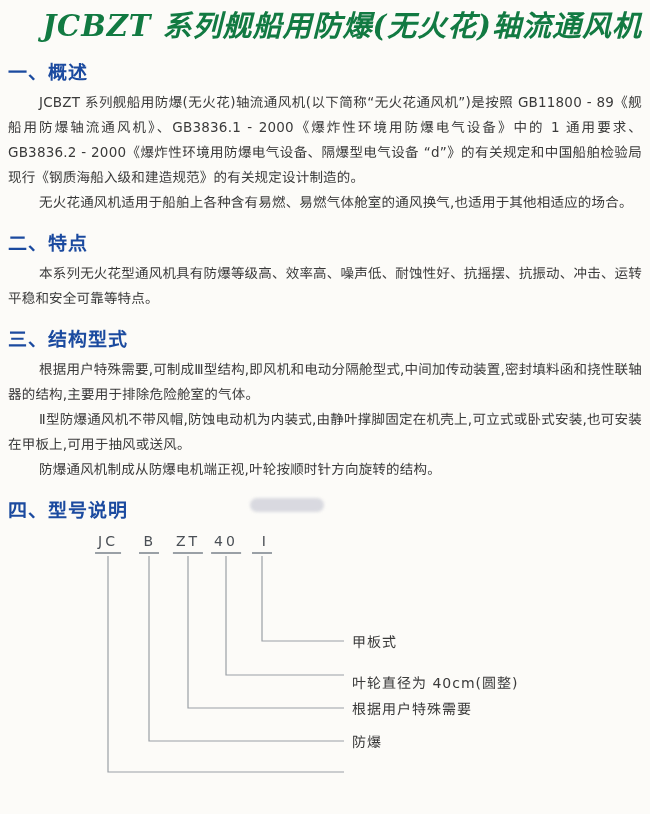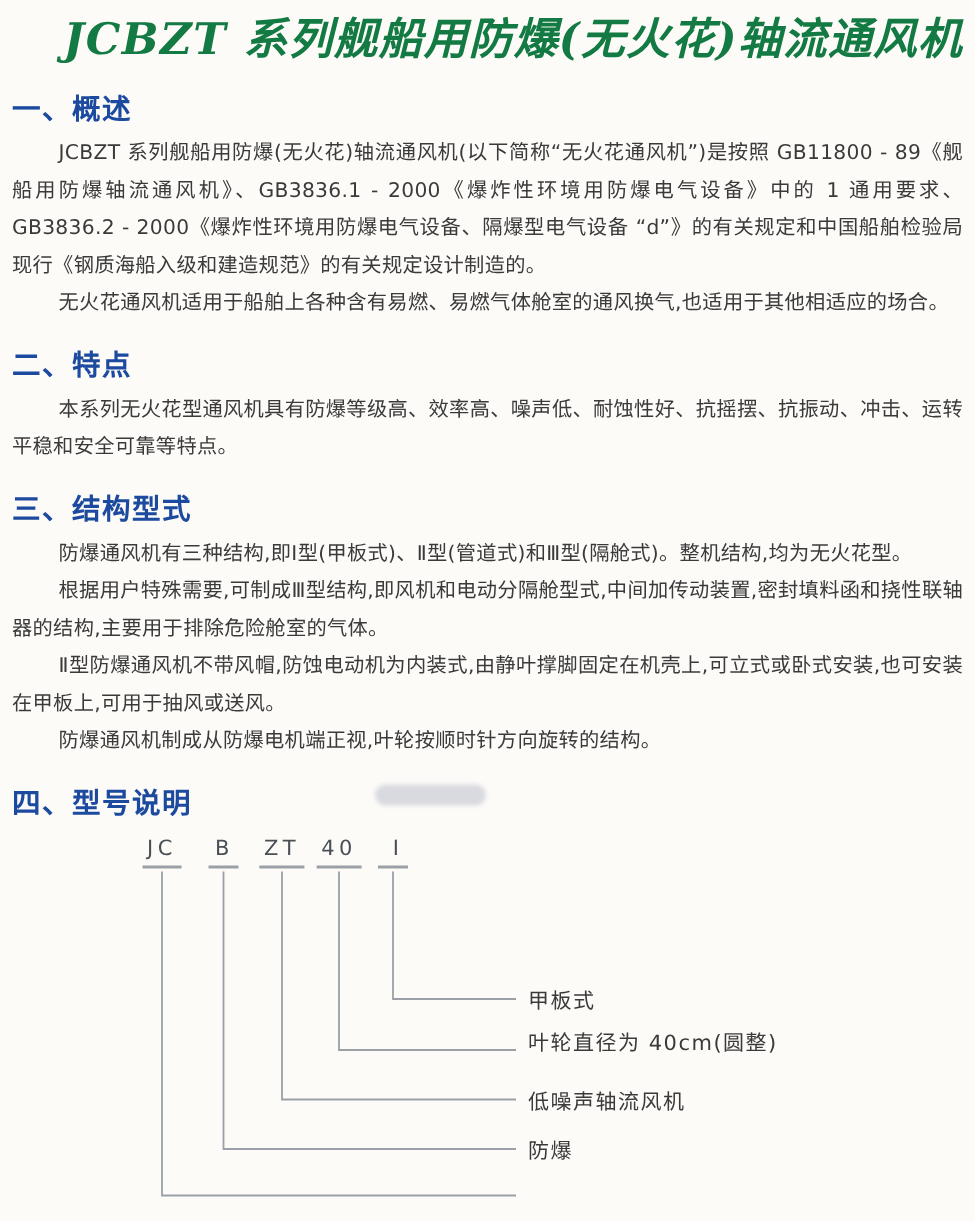--- a/index.html
+++ b/index.html
@@ -102,21 +102,20 @@
     <p class="body-par">无火花通风机适用于船舶上各种含有易燃、易燃气体舱室的通风换气,也适用于其他相适应的场合。</p>
   </section>
 
   <section>
     <h2 class="sec-heading">二、特点</h2>
     <p class="body-par">本系列无火花型通风机具有防爆等级高、效率高、噪声低、耐蚀性好、抗摇摆、抗振动、冲击、运转平稳和安全可靠等特点。</p>
   </section>
 
   <section>
     <h2 class="sec-heading">三、结构型式</h2>
-    <p class="body-par">防爆通风机有三种结构,即Ⅰ型(甲板式)、Ⅱ型(管道式)和Ⅲ型(隔舱式)。整机结构,均为无火花型。</p>
     <p class="body-par">根据用户特殊需要,可制成Ⅲ型结构,即风机和电动分隔舱型式,中间加传动装置,密封填料函和挠性联轴器的结构,主要用于排除危险舱室的气体。</p>
     <p class="body-par">Ⅱ型防爆通风机不带风帽,防蚀电动机为内装式,由静叶撑脚固定在机壳上,可立式或卧式安装,也可安装在甲板上,可用于抽风或送风。</p>
     <p class="body-par">防爆通风机制成从防爆电机端正视,叶轮按顺时针方向旋转的结构。</p>
   </section>
 
   <section>
     <h2 class="sec-heading">
       <span>四、型号说明</span>
       <span class="smudge"></span>
     </h2>
@@ -130,20 +129,20 @@
         <polyline points="254,28 254,113 336,113"></polyline>
       </svg>
 
       <span class="code-part" style="left:100px">JC</span>
       <span class="code-part" style="left:141px">B</span>
       <span class="code-part" style="left:180px">ZT</span>
       <span class="code-part" style="left:218px">40</span>
       <span class="code-part" style="left:254px">Ⅰ</span>
 
       <div class="code-label" style="top:103px">甲板式</div>
-      <div class="code-label" style="top:131px">叶轮直径为 40cm(圆整)</div>
-      <div class="code-label" style="top:170px">低噪声轴流风机</div>
+      <div class="code-label" style="top:144px">叶轮直径为 40cm(圆整)</div>
+      <div class="code-label" style="top:170px">根据用户特殊需要</div>
       <div class="code-label" style="top:203px">防爆</div>
 
     </div>
   </section>
 
 </div>
 
 </body></html>

